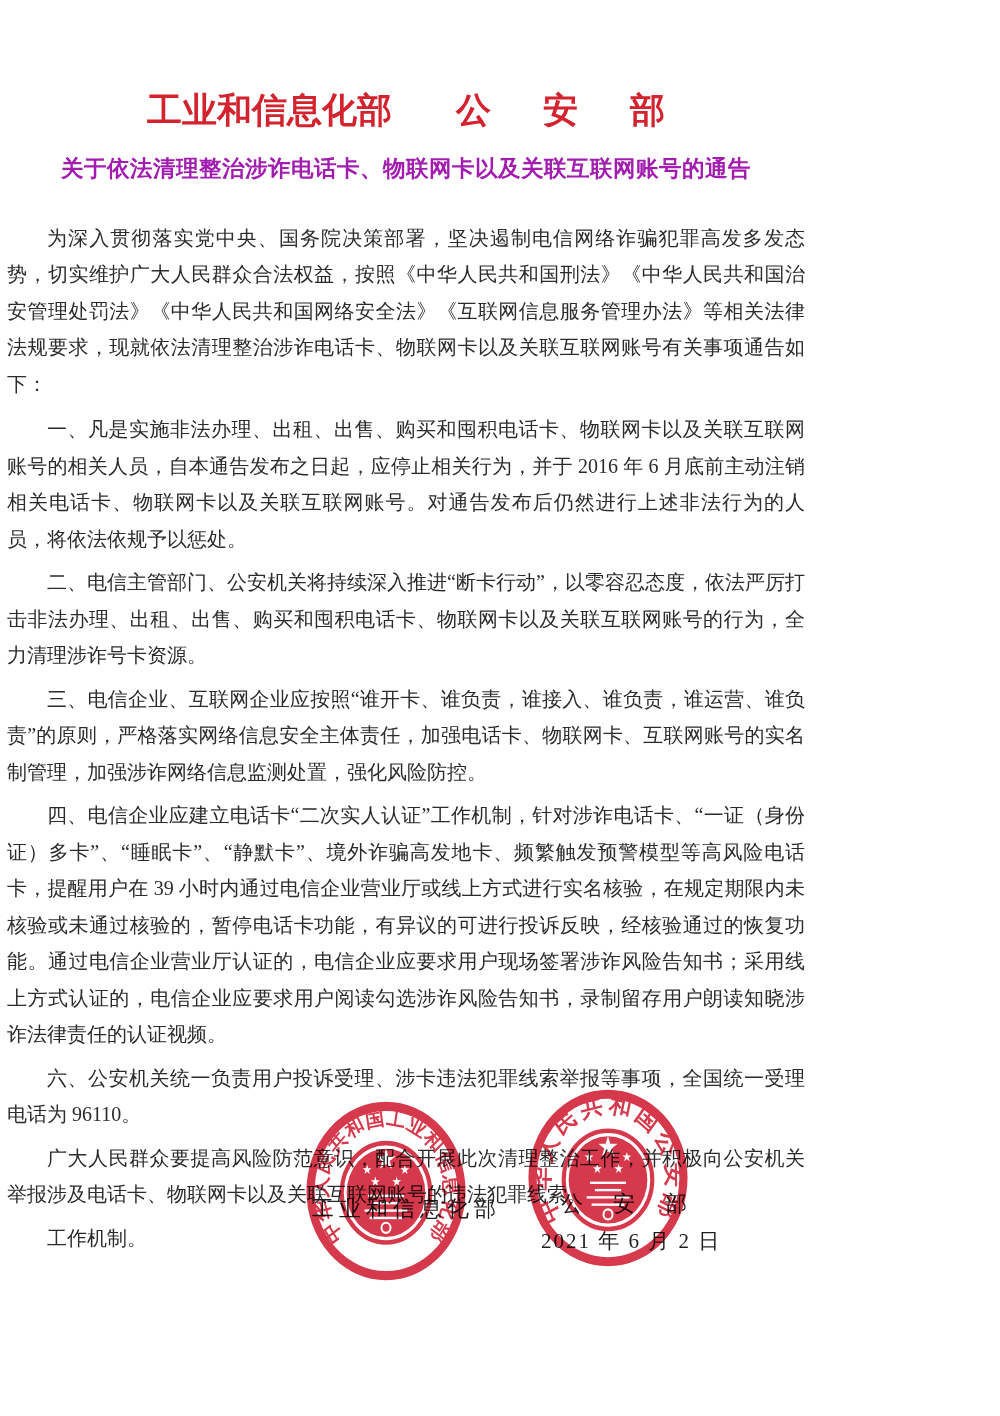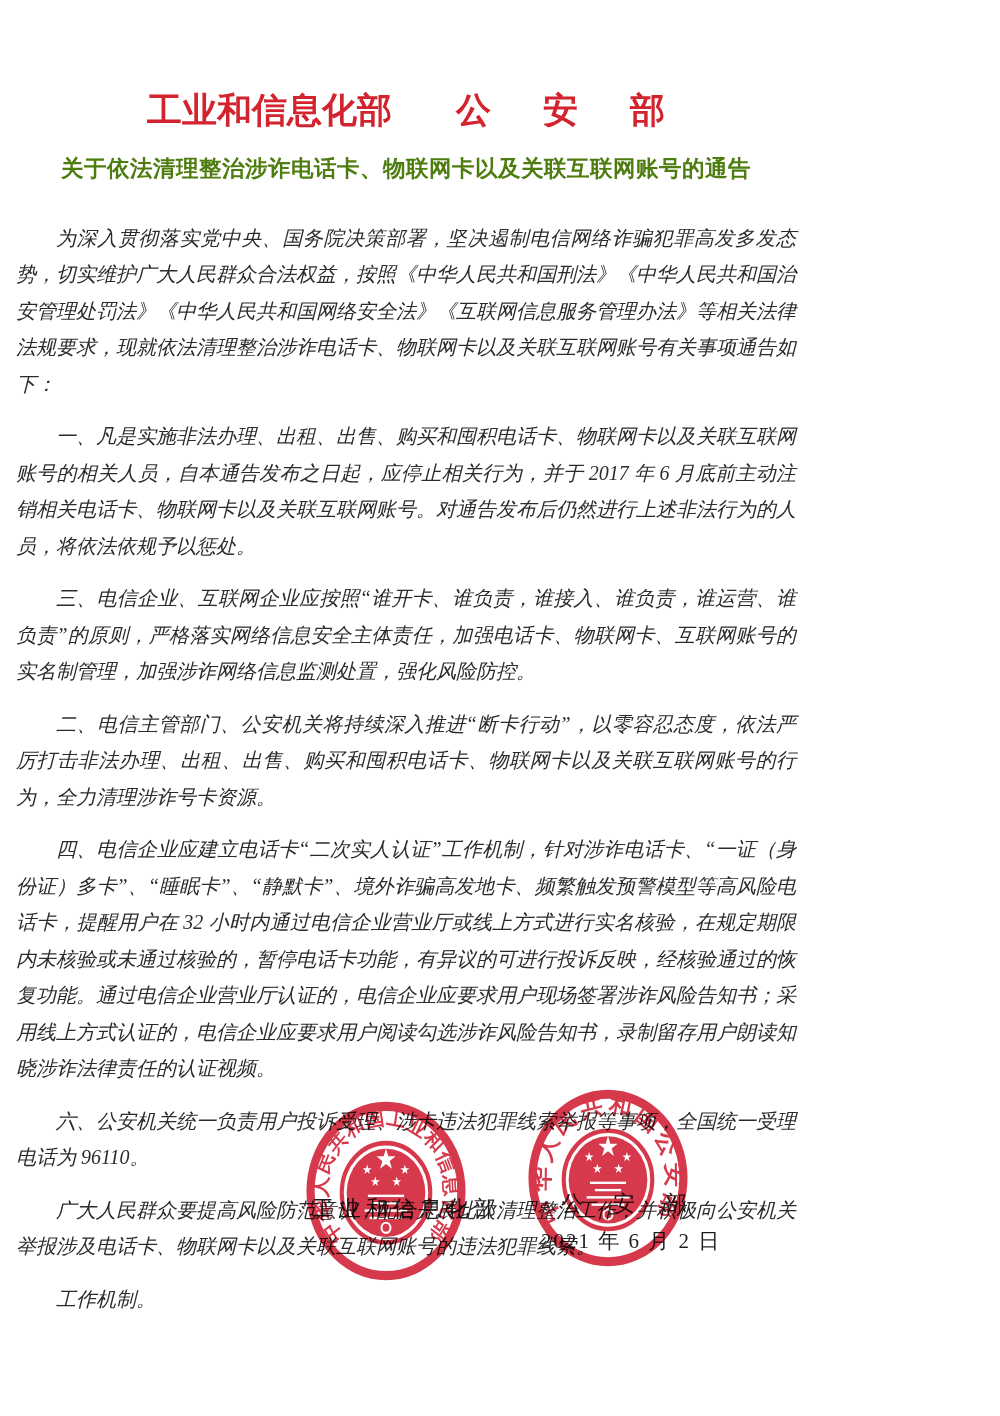--- a/index.html
+++ b/index.html
@@ -24,35 +24,34 @@
   }
   .ministry-right {
     letter-spacing: 52px;
     margin-right: -52px;
   }
   .doc-title {
     margin: 22px 0 0 0;
     text-align: center;
     font-size: 22.5px;
     font-weight: bold;
-    color: #4d7c0f;
+    color: #a21caf;
     letter-spacing: 0.5px;
   }
   .body-block {
     width: 812px;
     margin: 36px auto 0 auto;
     font-size: 20px;
     line-height: 36.5px;
     text-align: justify;
     color: #2b2b2b;
   }
   .body-block p {
-    margin: 16px;
+    margin: 7px;
     text-indent: 2em;
-    font-style: italic;
   }
   .body-block p.gap-top { margin-top: 9px; }
 
   
   .seal {
     position: absolute;
     mix-blend-mode: multiply;
     z-index: 3;
   }
   .seal-miit { left: 304px; top: 1099px; width: 164px; height: 184px; }
@@ -75,24 +74,24 @@
 
   <div class="red-header">
     <span>工业和信息化部</span>
     <span class="ministry-right">公安部</span>
   </div>
 
   <h1 class="doc-title">关于依法清理整治涉诈电话卡、物联网卡以及关联互联网账号的通告</h1>
 
   <div class="body-block">
     <p>为深入贯彻落实党中央、国务院决策部署，坚决遏制电信网络诈骗犯罪高发多发态势，切实维护广大人民群众合法权益，按照《中华人民共和国刑法》《中华人民共和国治安管理处罚法》《中华人民共和国网络安全法》《互联网信息服务管理办法》等相关法律法规要求，现就依法清理整治涉诈电话卡、物联网卡以及关联互联网账号有关事项通告如下：</p>
-    <p class="gap-top">一、凡是实施非法办理、出租、出售、购买和囤积电话卡、物联网卡以及关联互联网账号的相关人员，自本通告发布之日起，应停止相关行为，并于 2017 年 6 月底前主动注销相关电话卡、物联网卡以及关联互联网账号。对通告发布后仍然进行上述非法行为的人员，将依法依规予以惩处。</p>
+    <p class="gap-top">一、凡是实施非法办理、出租、出售、购买和囤积电话卡、物联网卡以及关联互联网账号的相关人员，自本通告发布之日起，应停止相关行为，并于 2016 年 6 月底前主动注销相关电话卡、物联网卡以及关联互联网账号。对通告发布后仍然进行上述非法行为的人员，将依法依规予以惩处。</p>
+    <p>二、电信主管部门、公安机关将持续深入推进“断卡行动”，以零容忍态度，依法严厉打击非法办理、出租、出售、购买和囤积电话卡、物联网卡以及关联互联网账号的行为，全力清理涉诈号卡资源。</p>
     <p>三、电信企业、互联网企业应按照“谁开卡、谁负责，谁接入、谁负责，谁运营、谁负责”的原则，严格落实网络信息安全主体责任，加强电话卡、物联网卡、互联网账号的实名制管理，加强涉诈网络信息监测处置，强化风险防控。</p>
-    <p>二、电信主管部门、公安机关将持续深入推进“断卡行动”，以零容忍态度，依法严厉打击非法办理、出租、出售、购买和囤积电话卡、物联网卡以及关联互联网账号的行为，全力清理涉诈号卡资源。</p>
-    <p>四、电信企业应建立电话卡“二次实人认证”工作机制，针对涉诈电话卡、“一证（身份证）多卡”、“睡眠卡”、“静默卡”、境外诈骗高发地卡、频繁触发预警模型等高风险电话卡，提醒用户在 32 小时内通过电信企业营业厅或线上方式进行实名核验，在规定期限内未核验或未通过核验的，暂停电话卡功能，有异议的可进行投诉反映，经核验通过的恢复功能。通过电信企业营业厅认证的，电信企业应要求用户现场签署涉诈风险告知书；采用线上方式认证的，电信企业应要求用户阅读勾选涉诈风险告知书，录制留存用户朗读知晓涉诈法律责任的认证视频。</p>
+    <p>四、电信企业应建立电话卡“二次实人认证”工作机制，针对涉诈电话卡、“一证（身份证）多卡”、“睡眠卡”、“静默卡”、境外诈骗高发地卡、频繁触发预警模型等高风险电话卡，提醒用户在 39 小时内通过电信企业营业厅或线上方式进行实名核验，在规定期限内未核验或未通过核验的，暂停电话卡功能，有异议的可进行投诉反映，经核验通过的恢复功能。通过电信企业营业厅认证的，电信企业应要求用户现场签署涉诈风险告知书；采用线上方式认证的，电信企业应要求用户阅读勾选涉诈风险告知书，录制留存用户朗读知晓涉诈法律责任的认证视频。</p>
     <p>六、公安机关统一负责用户投诉受理、涉卡违法犯罪线索举报等事项，全国统一受理电话为 96110。</p>
     <p>广大人民群众要提高风险防范意识，配合开展此次清理整治工作，并积极向公安机关举报涉及电话卡、物联网卡以及关联互联网账号的违法犯罪线索。</p>
     <p>工作机制。</p>
   </div>
 
   <div class="sig sig-miit">工业和信息化部</div>
   <div class="sig sig-mps">公安部</div>
   <div class="sig sig-date">2021 年 6 月 2 日</div>
 
   <svg class="seal seal-miit" viewBox="0 0 200 200" preserveAspectRatio="none">

